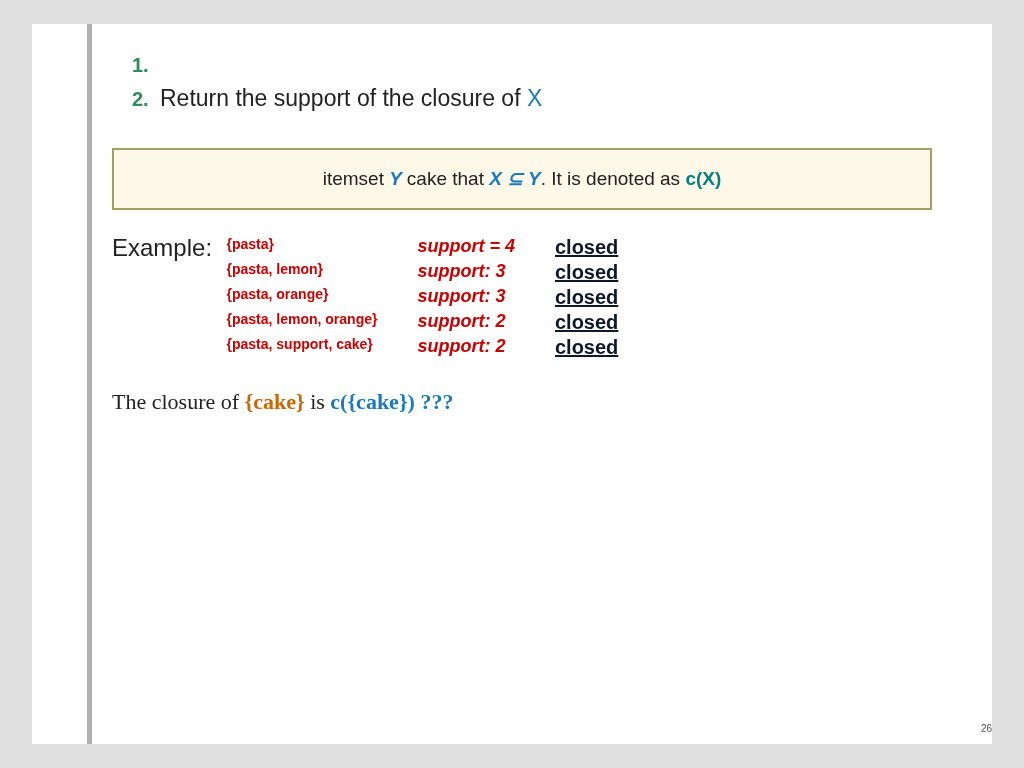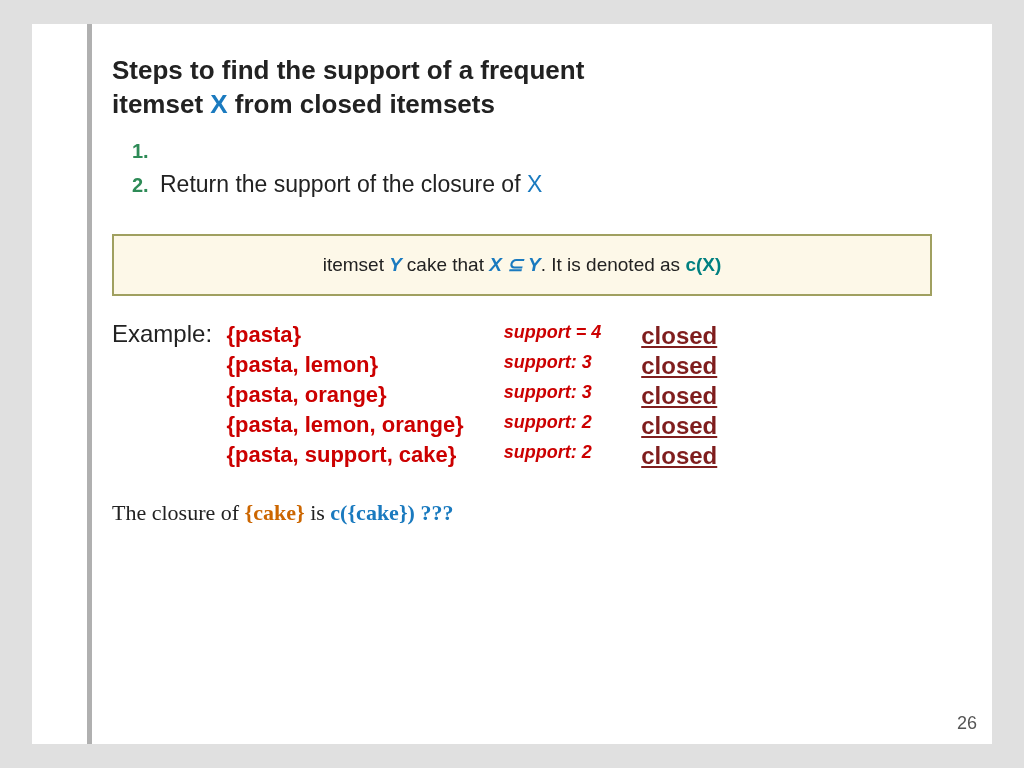--- a/index.html
+++ b/index.html
@@ -136,34 +136,34 @@
     .example-table {
       display: inline-grid;
       grid-template-columns: auto auto auto;
       gap: 2px 40px;
       margin-top: 2px;
     }
 
     .itemset-name {
       color: #cc0000;
       font-weight: bold;
-      font-size: 22px;
+      font-size: 14px;
     }
 
     .support-val {
       color: #cc0000;
       font-weight: bold;
       font-size: 18px;
       font-style: italic;
     }
 
     .closed-label {
-      color: #7f1d1d;
-      font-weight: bold;
-      font-size: 24px;
+      color: #0f172a;
+      font-weight: bold;
+      font-size: 20px;
       text-decoration: underline;
       text-align: center;
     }
 
     .closure-line {
       font-size: 22px;
       color: #222;
       margin-top: 20px;
       font-family: Liberation Serif, serif;
     }
@@ -174,36 +174,32 @@
     }
 
     .closure-fn {
       color: #1a7abf;
       font-weight: bold;
     }
 
     .page-num {
       position: absolute;
       bottom: 10px;
-      right: 15px;
-      font-size: 18px;
+      right: 0;
+      font-size: 10px;
       color: #555;
     }
   </style>
 </head>
 <body>
 
 <div class="slide">
   <div class="left-bar"></div>
   <div class="left-bar-inner"></div>
 
-  <div class="title">
-    <span>Steps to find the support of a frequent</span><br>
-    <span>itemset </span><span class="x-blue">X</span><span> from closed itemsets</span>
-  </div>
 
   <ol class="steps-list">
     <li>
       <span class="step-num">1.</span>
     </li>
     <li>
       <span class="step-num">2.</span>
       <span class="step-text">
         <span>Return the support of the closure of </span><span class="x-blue">X</span>
       </span>

